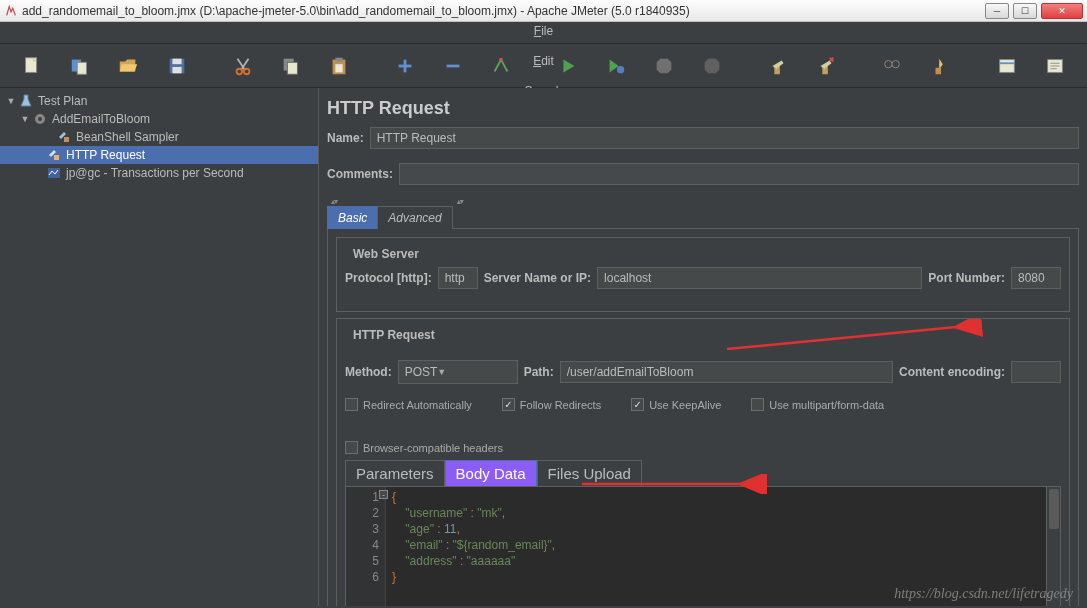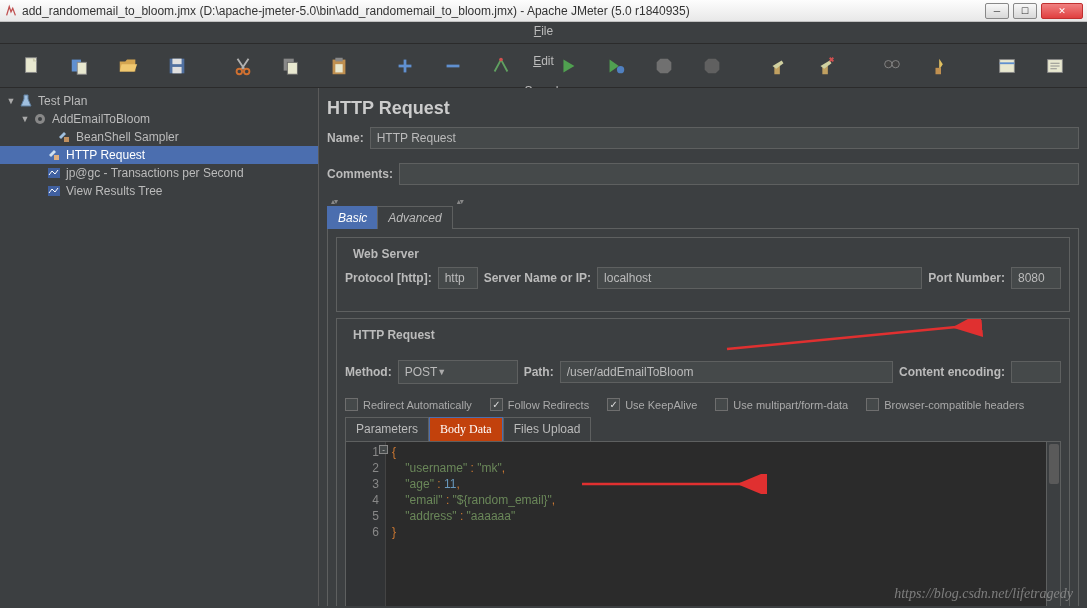--- a/index.html
+++ b/index.html
@@ -39,27 +39,27 @@
 .tabs { display:flex; border-bottom:1px solid #5e6060;font-style:italic; }
 .tab { background:#3c3f41; color:#bbbbbb; font-size:12px; padding:4px 10px; border:1px solid #5e6060; border-bottom:none; margin-right:-1px; cursor:pointer; position:relative; top:1px; }
 .tab.active { background:#4b6eaf; color:#fff; border-color:#4b6eaf; }
 
 .fieldset { border:1px solid #5e6060; margin:6px 0 2px 0; padding:6px 8px 8px 8px; }
 .fieldset-title { color:#bbbbbb; font-size:12px; font-weight:bold; margin:-14px 0 6px 4px; background:#3c3f41; display:inline-block; padding:0 4px; }
 
 .select { background:#45494a; border:1px solid #5e6060; color:#bbbbbb; font-size:12px; padding:3px 6px; height:24px; display:flex; align-items:center; width:120px; justify-content:flex-start; cursor:pointer; }
 .select-arrow { font-size:9px; color:#aaa; }
 
-.checkbox-row { display:flex; align-items:flex-end; gap:18px; margin-top:10px; margin-bottom:4px; flex-wrap:wrap; }
+.checkbox-row { display:flex; align-items:flex-end; gap:30px; margin-top:10px; margin-bottom:4px; flex-wrap:wrap; }
 .checkbox { display:flex; align-items:center; gap:5px; color:#aaaaaa; font-size:11px; cursor:pointer; }
 .cb-box { width:13px; height:13px; border:1px solid #6e6e6e; background:#45494a; display:flex; align-items:center; justify-content:center; font-size:10px; color:#ddd; }
 
 .inner-tabs { display:flex; margin-top:6px; }
-.inner-tab { color:#bbbbbb; font-size:12px; padding:4px 10px; border:1px solid #5e6060; border-bottom:none; cursor:pointer; background:#3c3f41; }
-.inner-tab.active { background:#c2410c; color:#fff; border-color:#4b6eaf;font-family:Liberation Serif, serif; }
+.inner-tab { color:#bbbbbb; font-size:15px; padding:4px 10px; border:1px solid #5e6060; border-bottom:none; cursor:pointer; background:#3c3f41; }
+.inner-tab.active { background:#8b5cf6; color:#fff; border-color:#4b6eaf; }
 
 .editor { border:1px solid #5e6060; background:#2b2b2b; height:180px; display:flex; font-family:Consolas,monospace; font-size:12px; position:relative; }
 .gutter { width:40px; background:#313335; color:#888; text-align:right; padding:2px 6px 2px 2px; line-height:16px; border-right:1px solid #444; }
 .gutter div { height:16px; }
 .code-area { flex:1; padding:2px 6px; line-height:16px; color:#a9b7c6; position:relative; }
 .code-line { height:16px; white-space:pre; }
 .str { color:#6a8759; }
 .num { color:#6897bb; }
 .punc { color:#cc7832; }
 .fold { position:absolute; left:33px; top:3px; width:9px; height:9px; border:1px solid #888; background:#45494a; font-size:8px; line-height:7px; text-align:center; color:#ccc; }
@@ -269,29 +269,20 @@
       <span>HTTP Request</span>
     </div>
     <div class="tree-row" style="padding-left:46px">
       <span class="tree-icon">
           <svg viewBox="0 0 16 16">
             <rect x="2" y="3" width="12" height="10" fill="#4060a0"></rect>
             <path d="M3 10 L6 6 L9 9 L12 5" stroke="#fff" fill="none"></path>
           </svg>
         </span>
       <span>jp@gc - Transactions per Second</span>
-    </div>
-    <div class="tree-row" style="padding-left:46px">
-      <span class="tree-icon">
-          <svg viewBox="0 0 16 16">
-            <rect x="2" y="3" width="12" height="10" fill="#4060a0"></rect>
-            <path d="M3 10 L6 6 L9 9 L12 5" stroke="#fff" fill="none"></path>
-          </svg>
-        </span>
-      <span>View Results Tree</span>
     </div>
   </div>
 
   <div class="content-panel">
     <div class="section-title">HTTP Request</div>
 
     <div class="form-row">
       <span class="form-label">Name:</span>
       <input class="text-input flex" value="HTTP Request" style="">
     </div>

